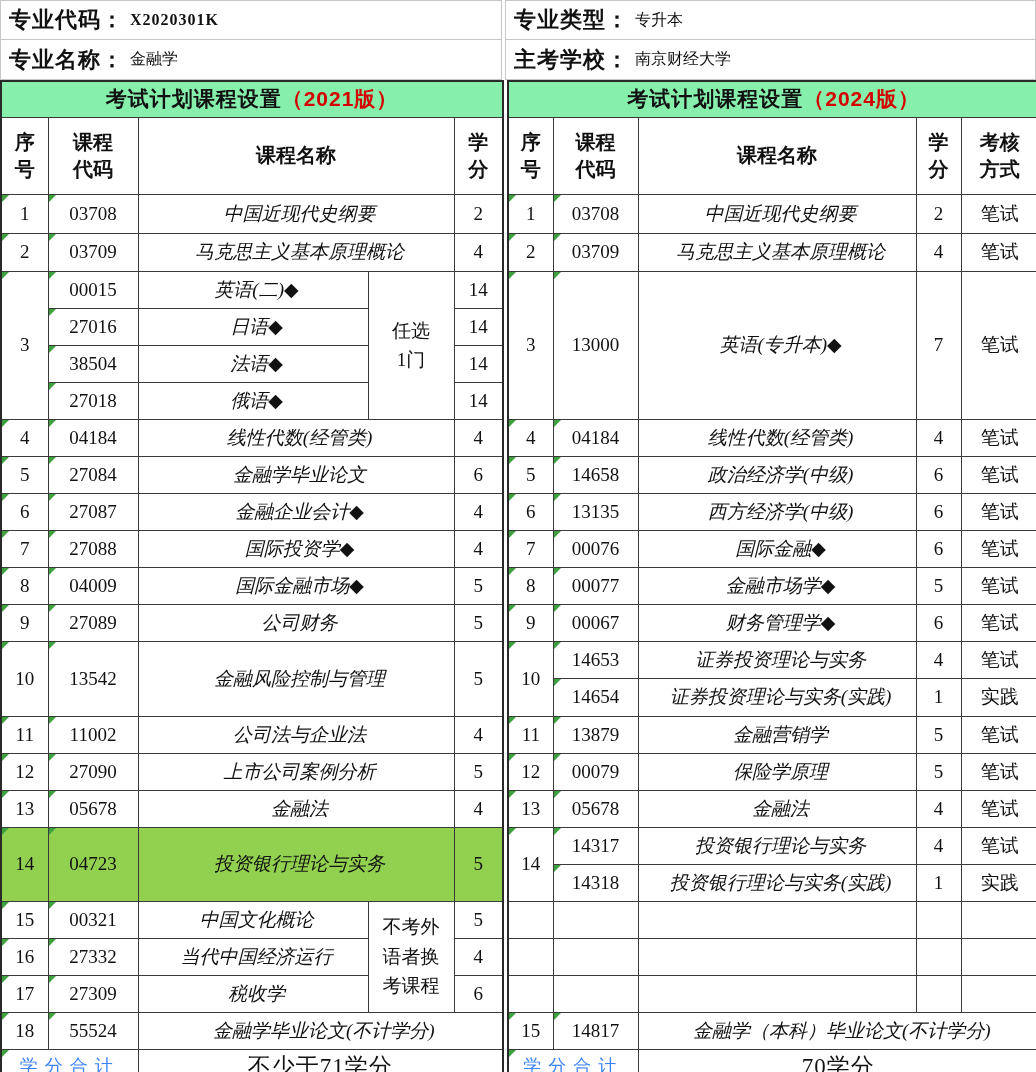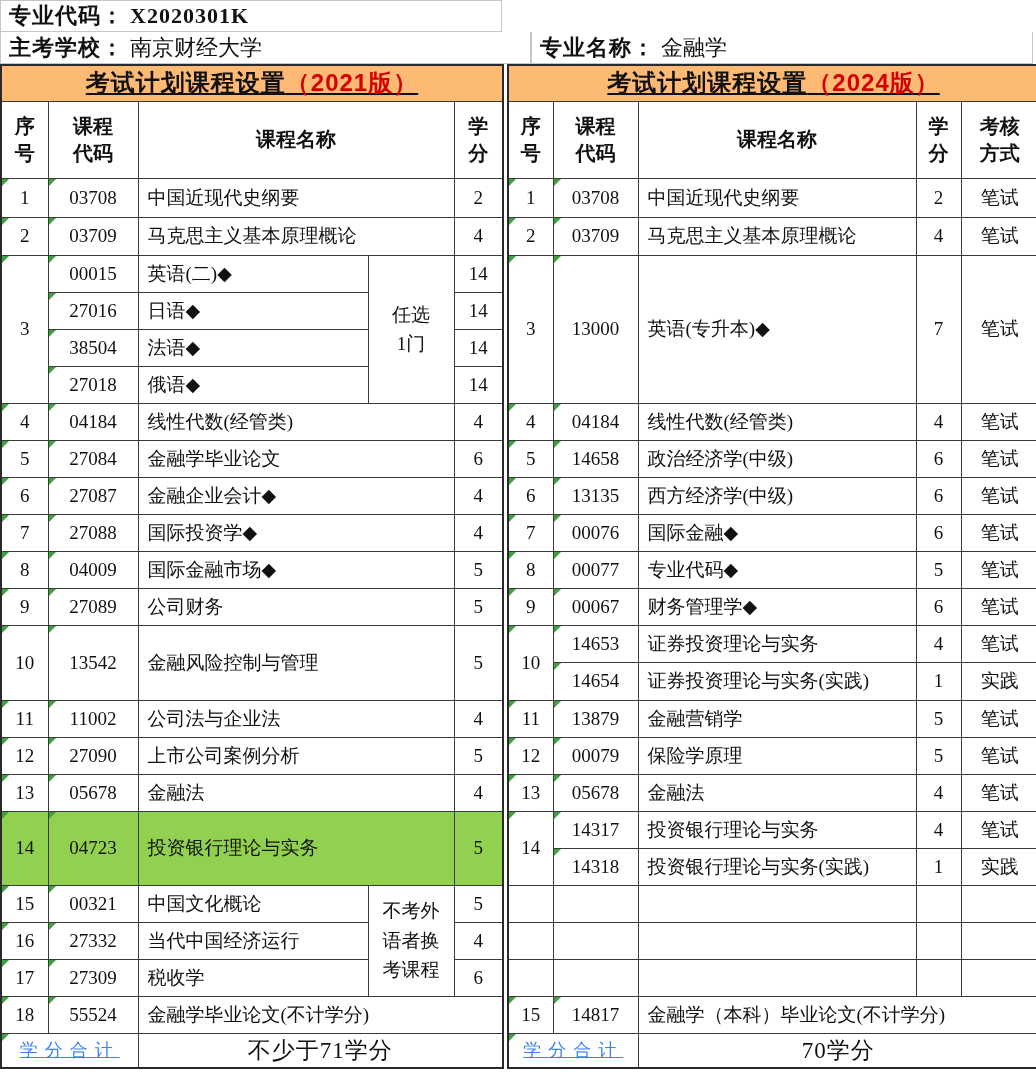--- a/index.html
+++ b/index.html
@@ -8,36 +8,36 @@
     font-family:"Liberation Serif","DejaVu Serif",serif;
     color:#111;
     -webkit-font-smoothing:antialiased;
   }
   .page{width:1036px;}
 
   
   .info-row{display:flex;width:1036px;}
   .info-cell{
     box-sizing:border-box;
-    height:32px;
+    height:40px;
     display:flex;align-items:center;
     border:1px solid #c6c6c6;
     background:#fff;
     padding-left:8px;
     overflow:hidden;
     white-space:nowrap;
   }
   .info-cell.lft{width:502px;margin-right:3px;}
   .info-cell.rgt{width:531px;}
   .info-row.second .info-cell{border-top:none;}
   .lbl{
     font-family:"Liberation Sans","DejaVu Sans",sans-serif;
     font-weight:bold;font-size:22px;letter-spacing:1px;
   }
-  .val{font-size:22px;margin-left:6px;}
+  .val{font-size:16px;margin-left:6px;}
   .val.code{font-weight:bold;letter-spacing:1px;}
 
   
   .tables{display:flex;align-items:flex-start;}
   table{
     border-collapse:collapse;
     table-layout:fixed;
     border:2px solid #2a2a2a;
   }
   table.t-left{width:502px;margin-right:3px;}
@@ -47,30 +47,30 @@
     border:1px solid #3a3a3a;
     text-align:center;
     vertical-align:middle;
     font-size:19px;
     padding:1px 2px;
     position:relative;
     overflow:hidden;
   }
   .title-cell{
     font-family:"Liberation Sans","DejaVu Sans",sans-serif;
-    font-weight:bold;font-size:24px;
-    background:#fdba74;letter-spacing:1px;text-decoration:underline;
+    font-weight:bold;font-size:21px;
+    background:#86efac;letter-spacing:1px;
   }
   .title-cell .red{color:var(--accent-red,#d40000);}
   .head-row th{
     font-family:"Liberation Sans","DejaVu Sans",sans-serif;
     font-weight:bold;font-size:20px;
     white-space:pre-line;line-height:1.35;
   }
-  td.n{text-align:left;padding-left:9px;}
+  td.n{text-align:center;padding-left:9px;font-style:italic;}
   td.ch{white-space:pre-line;line-height:1.55;font-size:19px;}
   td.tl{
     color:#3b82f6;letter-spacing:7px;font-size:18px;text-decoration:underline;
   }
   td.tv{font-size:23px;letter-spacing:1px;}
   tr.hl td{background:var(--hl,#92d050);}
   
   td.tri::before{
     content:"";position:absolute;top:0;left:0;width:0;height:0;
     border-top:7px solid var(--tri,#3da13d);
@@ -80,30 +80,34 @@
 </head>
 <body>
 
 <div class="page">
 
   <div class="info-row first">
     <div class="info-cell lft">
       <span class="lbl">专业代码：</span>
       <span class="val code">X2020301K</span>
     </div>
+    <div class="info-cell rgt">
+      <span class="lbl">专业类型：</span>
+      <span class="val">专升本</span>
+    </div>
   </div>
 
   <div class="info-row second">
+    <div class="info-cell lft">
+      <span class="lbl">专业名称：</span>
+      <span class="val">金融学</span>
+    </div>
     <div class="info-cell rgt">
       <span class="lbl">主考学校：</span>
       <span class="val">南京财经大学</span>
-    </div>
-    <div class="info-cell lft">
-      <span class="lbl">专业名称：</span>
-      <span class="val">金融学</span>
     </div>
   </div>
 
   <div class="tables">
 
     <table class="t-left">
       <colgroup>
         <col style="width:47px">
           <col style="width:90px">
           <col style="width:230px">
@@ -329,21 +333,21 @@
           <tr style="height: 37px;">
             <td class="tri">7</td>
             <td class="tri">00076</td>
             <td class="n">国际金融◆</td>
             <td class="">6</td>
             <td class="">笔试</td>
           </tr>
           <tr style="height: 37px;">
             <td class="tri">8</td>
             <td class="tri">00077</td>
-            <td class="n">专业代码◆</td>
+            <td class="n">金融市场学◆</td>
             <td class="">5</td>
             <td class="">笔试</td>
           </tr>
           <tr style="height: 37px;">
             <td class="tri">9</td>
             <td class="tri">00067</td>
             <td class="n">财务管理学◆</td>
             <td class="">6</td>
             <td class="">笔试</td>
           </tr>

